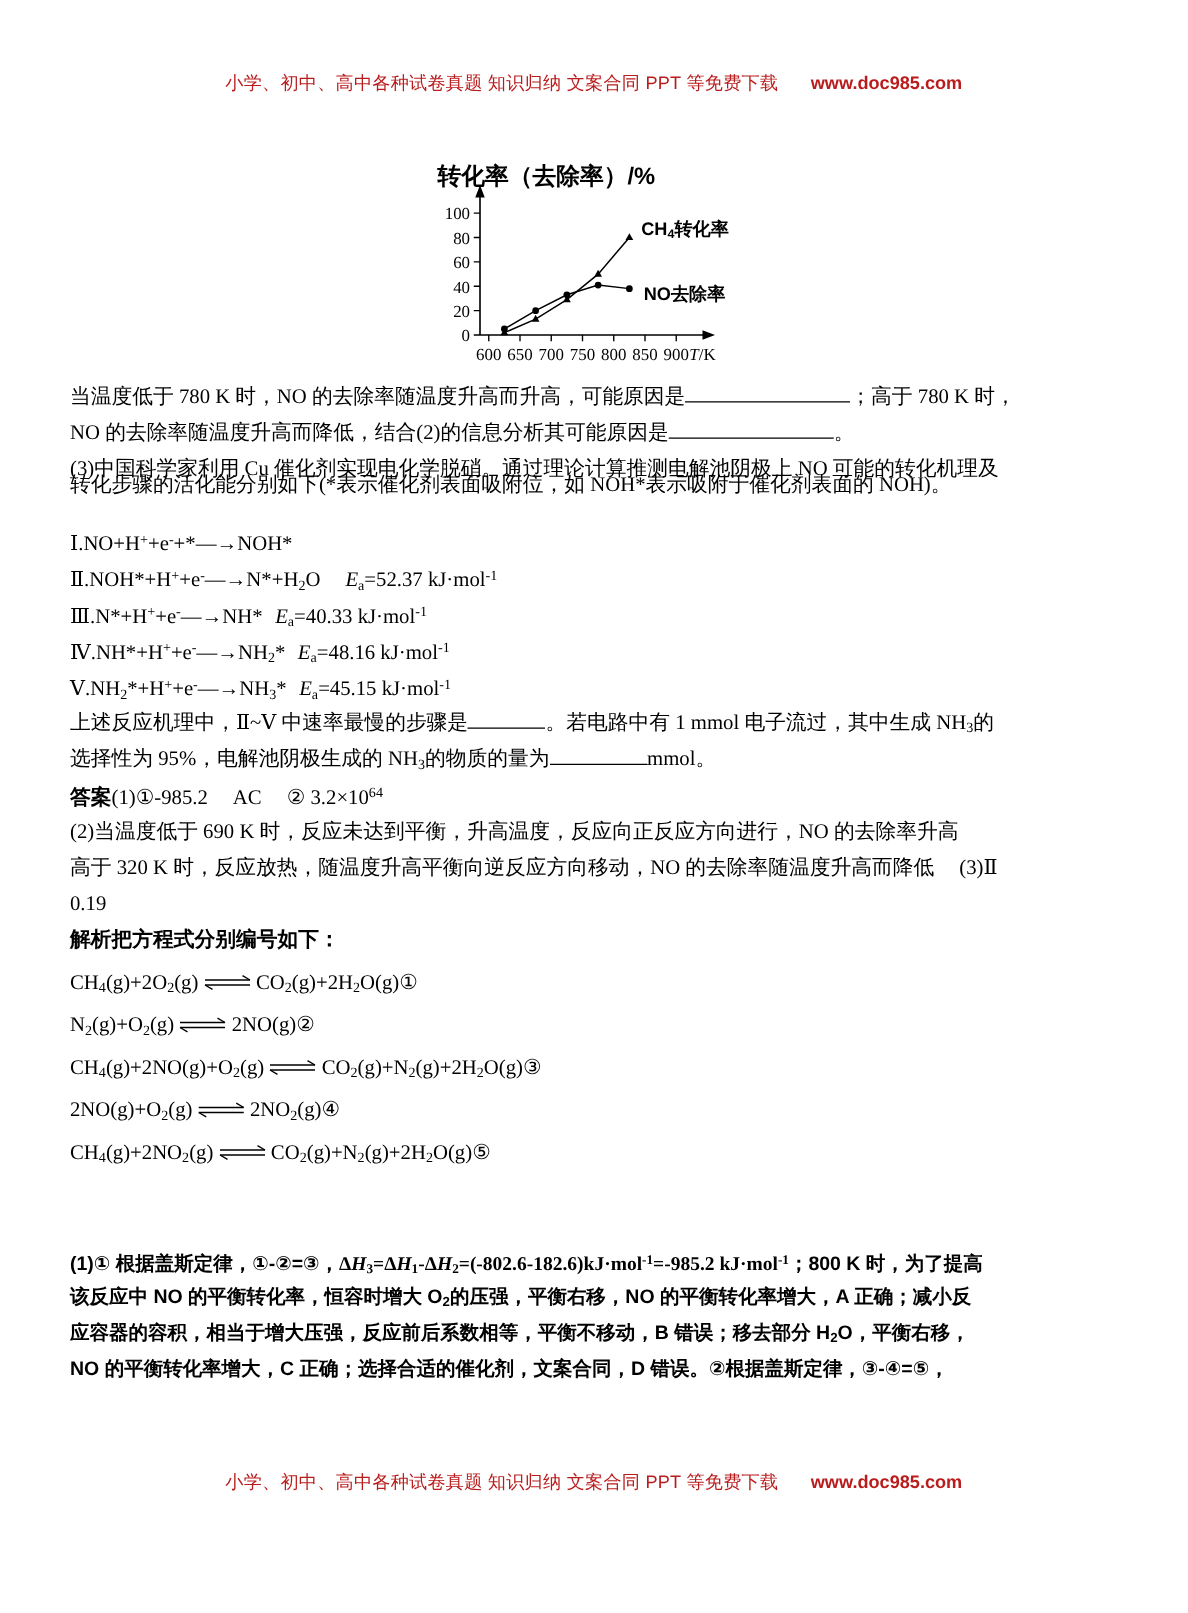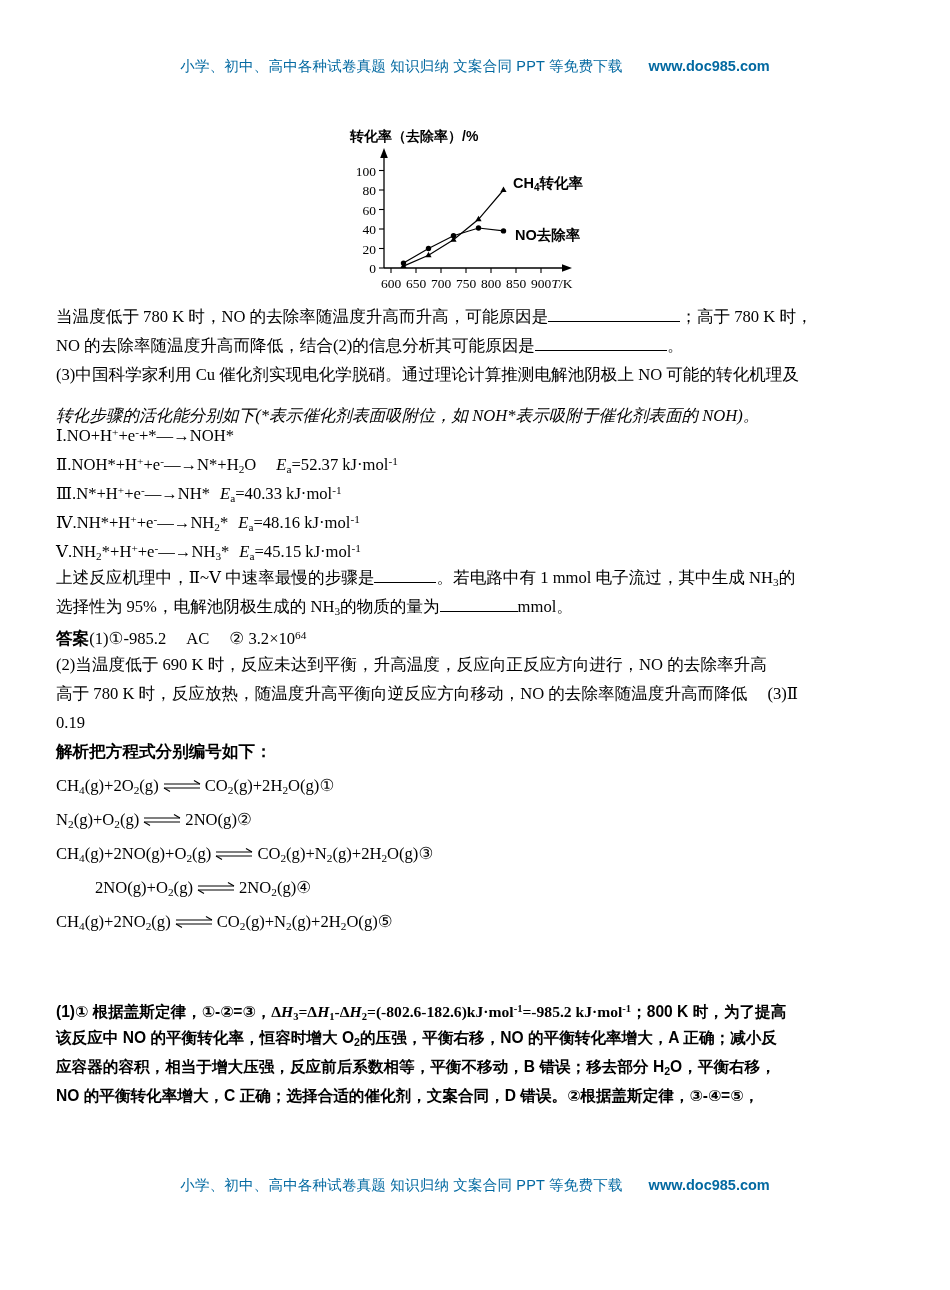--- a/index.html
+++ b/index.html
@@ -24,21 +24,21 @@
   }
 
   
   .watermark {
     position: absolute;
     left: 0;
     width: 950px;
     text-align: center;
     font-family: "Liberation Sans", "DejaVu Sans", sans-serif;
     font-size: 14.5px;
-    color: #0369a1;
+    color: #b91c1c;
     letter-spacing: 0.2px;
     white-space: nowrap;
   }
   .watermark .wm-url {
     margin-left: 26px;
     font-weight: bold;
     letter-spacing: 0;
   }
   #header-watermark { top: 57px; }
   #footer-watermark { top: 1176px; }
@@ -48,21 +48,21 @@
     position: absolute;
     left: 336px;
     top: 128px;
     width: 300px;
     height: 170px;
   }
   .chart-title {
     position: absolute;
     left: 14px;
     top: 0px;
-    font-size: 14px;
+    font-size: 19px;
     font-weight: bold;
     font-family: "Liberation Sans", "DejaVu Sans", sans-serif;
     white-space: nowrap;
   }
   .chart-svg {
     position: absolute;
     left: 0;
     top: 18px;
   }
   .series-label {
@@ -190,21 +190,21 @@
   </div>
 
   <div class="line" style="top:302px;">
     <span>当温度低于 780 K 时，NO 的去除率随温度升高而升高，可能原因是</span><span class="blank-l"></span><span>；高于 780 K 时，</span>
   </div>
   <div class="line" style="top:331px;">
     <span>NO 的去除率随温度升高而降低，结合(2)的信息分析其可能原因是</span><span class="blank-l"></span><span>。</span>
   </div>
 
   <div class="line" style="top:360px;">(3)中国科学家利用 Cu 催化剂实现电化学脱硝。通过理论计算推测电解池阴极上 NO 可能的转化机理及</div>
-  <div class="line" style="top:401px;font-style:italic;">转化步骤的活化能分别如下(*表示催化剂表面吸附位，如 NOH*表示吸附于催化剂表面的 NOH)。</div>
+  <div class="line" style="top:373px;">转化步骤的活化能分别如下(*表示催化剂表面吸附位，如 NOH*表示吸附于催化剂表面的 NOH)。</div>
 
   <div class="line" style="top:418px;">
     <span>Ⅰ</span><span>.NO+H<sup>+</sup>+e<sup>-</sup>+*—→NOH*</span>
   </div>
   <div class="line" style="top:447px;">
     <span>Ⅱ</span><span>.NOH*+H<sup>+</sup>+e<sup>-</sup>—→N*+H<sub>2</sub>O</span><span class="gap"></span><span><span class="ital">E</span><sub>a</sub>=52.37 kJ·mol<sup>-1</sup></span>
   </div>
   <div class="line" style="top:476px;">
     <span>Ⅲ</span><span>.N*+H<sup>+</sup>+e<sup>-</sup>—→NH*</span><span class="gap-s"></span><span><span class="ital">E</span><sub>a</sub>=40.33 kJ·mol<sup>-1</sup></span>
   </div>
@@ -220,21 +220,21 @@
   </div>
   <div class="line" style="top:592px;">
     <span>选择性为 95%，电解池阴极生成的 NH<sub>3</sub>的物质的量为</span><span class="blank-m"></span><span>mmol。</span>
   </div>
 
   <div class="line" style="top:621px;">
     <span class="lbl">答案</span><span>(1)①-985.2</span><span class="gap"></span><span>AC</span><span class="gap"></span><span>②</span> <span><span>3.2×10</span><sup>64</sup></span>
   </div>
   <div class="line" style="top:650px;">(2)当温度低于 690 K 时，反应未达到平衡，升高温度，反应向正反应方向进行，NO 的去除率升高</div>
   <div class="line" style="top:679px;">
-    <span>高于 780 K 时，反应放热，随温度升高平衡向逆反应方向移动，NO 的去除率随温度升高而降低</span><span class="gap"></span><span>(3)Ⅱ</span>
+    <span>高于 320 K 时，反应放热，随温度升高平衡向逆反应方向移动，NO 的去除率随温度升高而降低</span><span class="gap"></span><span>(3)Ⅱ</span>
   </div>
   <div class="line" style="top:708px;">0.19</div>
 
   <div class="line" style="top:737px;">
     <span class="lbl">解析</span><span class="cn-sans" style="font-weight:bold;">把方程式分别编号如下：</span>
   </div>
 
   <div class="line eqn" style="top:771px;">
     <span>CH<sub>4</sub>(g)+2O<sub>2</sub>(g)</span><span class="eq-arrow"><svg width="44" height="18" viewBox="0 0 44 18">
           <line x1="4" y1="7" x2="40" y2="7" stroke="#000" stroke-width="1.1"></line>
@@ -255,21 +255,21 @@
 
   <div class="line eqn" style="top:839px;">
     <span>CH<sub>4</sub>(g)+2NO(g)+O<sub>2</sub>(g)</span><span class="eq-arrow"><svg width="44" height="18" viewBox="0 0 44 18">
           <line x1="4" y1="7" x2="40" y2="7" stroke="#000" stroke-width="1.1"></line>
           <polyline points="34,3.5 40,7" fill="none" stroke="#000" stroke-width="1.1"></polyline>
           <line x1="4" y1="11" x2="40" y2="11" stroke="#000" stroke-width="1.1"></line>
           <polyline points="10,14.5 4,11" fill="none" stroke="#000" stroke-width="1.1"></polyline>
         </svg></span><span>CO<sub>2</sub>(g)+N<sub>2</sub>(g)+2H<sub>2</sub>O(g)</span><span>③</span>
   </div>
 
-  <div class="line eqn" style="top:873px;margin-left:39px;">
+  <div class="line eqn" style="top:873px;">
     <span>2NO(g)+O<sub>2</sub>(g)</span><span class="eq-arrow"><svg width="44" height="18" viewBox="0 0 44 18">
           <line x1="4" y1="7" x2="40" y2="7" stroke="#000" stroke-width="1.1"></line>
           <polyline points="34,3.5 40,7" fill="none" stroke="#000" stroke-width="1.1"></polyline>
           <line x1="4" y1="11" x2="40" y2="11" stroke="#000" stroke-width="1.1"></line>
           <polyline points="10,14.5 4,11" fill="none" stroke="#000" stroke-width="1.1"></polyline>
         </svg></span><span>2NO<sub>2</sub>(g)</span><span>④</span>
   </div>
 
   <div class="line eqn" style="top:907px;">
     <span>CH<sub>4</sub>(g)+2NO<sub>2</sub>(g)</span><span class="eq-arrow"><svg width="44" height="18" viewBox="0 0 44 18">

